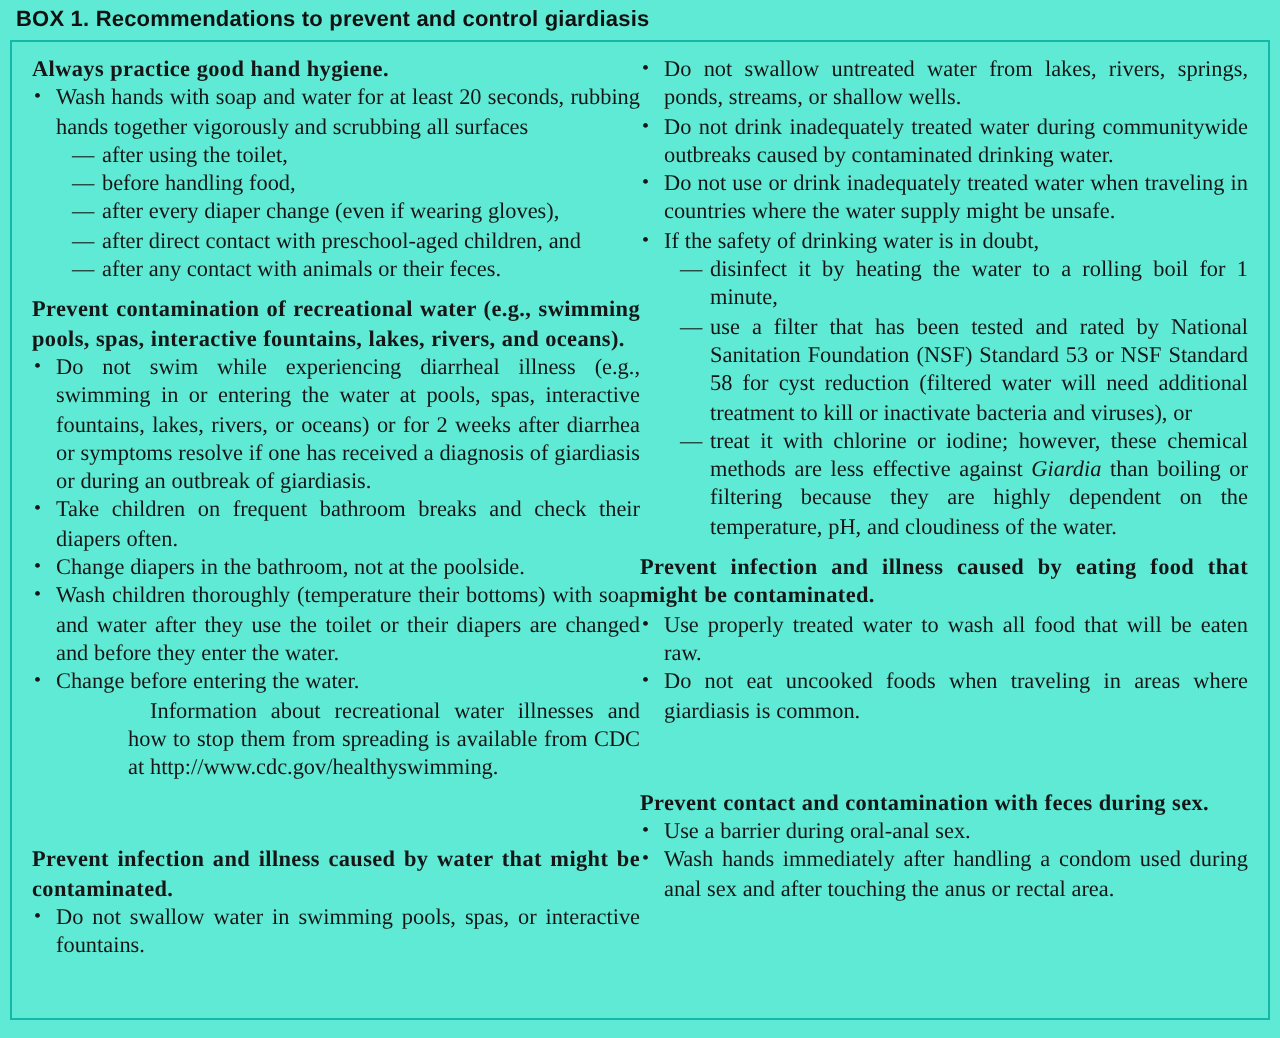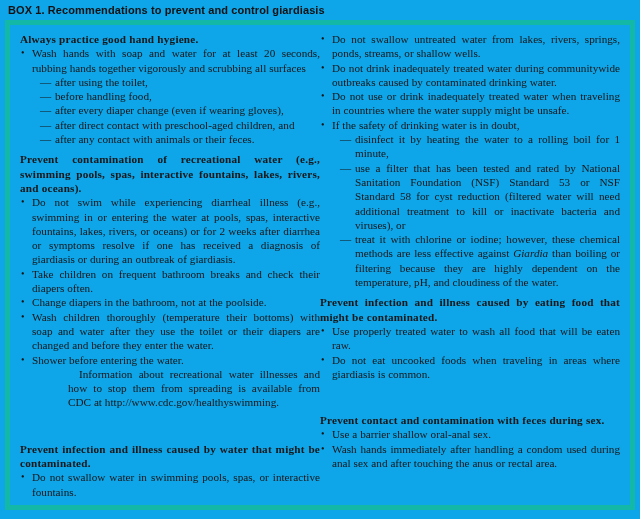--- a/index.html
+++ b/index.html
@@ -1,37 +1,37 @@
 <!DOCTYPE html>
 <html><head>
 <meta charset="utf-8">
 <style>
   html, body { margin:0; padding:0; background:#ffffff; }
   .page {
     position:relative;
     width:640px; height:519px;
     box-sizing:border-box;
-    background:#0ea5e9;
+    background:#5eead4;
     color:#161616;
     font-family:"Liberation Serif", serif;
     overflow:hidden;
   }
   .box-title {
     font-family:"Liberation Sans", sans-serif;
     font-weight:bold;
     font-size:11px;
     line-height:14px;
     color:#111;
     margin:3px 0 3px 8px;
     letter-spacing:0.1px;
   }
   .box {
     position:absolute;
     left:5px; right:5px; top:20px; bottom:9px;
-    border:5px solid #14b8a6;
+    border:1px solid #14b8a6;
     box-sizing:border-box;
     padding:7px 10px 4px 10px;
     display:flex;
     overflow:hidden;
   }
   .col {
     flex:1 1 0;
     min-width:0;
     font-size:11.2px;
     line-height:14.3px;
@@ -75,21 +75,21 @@
         <div class="section">
           <div class="heading">Always practice good hand hygiene.</div>
           <div class="item"><span class="marker">•</span><span class="itext">Wash hands with soap and water for at least 20 seconds, rubbing hands together vigorously and scrubbing all surfaces</span><div class="subitem"><span class="marker">—</span><span class="itext">after using the toilet,</span></div><div class="subitem"><span class="marker">—</span><span class="itext">before handling food,</span></div><div class="subitem"><span class="marker">—</span><span class="itext">after every diaper change (even if wearing gloves),</span></div><div class="subitem"><span class="marker">—</span><span class="itext">after direct contact with preschool-aged children, and</span></div><div class="subitem"><span class="marker">—</span><span class="itext">after any contact with animals or their feces.</span></div></div>
         </div>
         <div class="section">
           <div class="heading">Prevent contamination of recreational water (e.g., swimming pools, spas, interactive fountains, lakes, rivers, and oceans).</div>
           <div class="item"><span class="marker">•</span><span class="itext">Do not swim while experiencing diarrheal illness (e.g., swimming in or entering the water at pools, spas, interactive fountains, lakes, rivers, or oceans) or for 2 weeks after diarrhea or symptoms resolve if one has received a diagnosis of giardiasis or during an outbreak of giardiasis.</span></div>
           <div class="item"><span class="marker">•</span><span class="itext">Take children on frequent bathroom breaks and check their diapers often.</span></div>
           <div class="item"><span class="marker">•</span><span class="itext">Change diapers in the bathroom, not at the poolside.</span></div>
           <div class="item"><span class="marker">•</span><span class="itext">Wash children thoroughly (temperature their bottoms) with soap and water after they use the toilet or their diapers are changed and before they enter the water.</span></div>
-          <div class="item"><span class="marker">•</span><span class="itext">Shower before entering the water.</span></div>
+          <div class="item"><span class="marker">•</span><span class="itext">Change before entering the water.</span></div>
           <div class="note">Information about recreational water illnesses and how to stop them from spreading is available from CDC at http://www.cdc.gov/healthyswimming.</div>
         </div>
         <div class="section">
           <div class="heading">Prevent infection and illness caused by water that might be contaminated.</div>
           <div class="item"><span class="marker">•</span><span class="itext">Do not swallow water in swimming pools, spas, or interactive fountains.</span></div>
         </div>
       </div>
     <div class="col">
         <div class="section">
           <div class="item"><span class="marker">•</span><span class="itext">Do not swallow untreated water from lakes, rivers, springs, ponds, streams, or shallow wells.</span></div>
@@ -97,18 +97,18 @@
           <div class="item"><span class="marker">•</span><span class="itext">Do not use or drink inadequately treated water when traveling in countries where the water supply might be unsafe.</span></div>
           <div class="item"><span class="marker">•</span><span class="itext">If the safety of drinking water is in doubt,</span><div class="subitem"><span class="marker">—</span><span class="itext">disinfect it by heating the water to a rolling boil for 1 minute,</span></div><div class="subitem"><span class="marker">—</span><span class="itext">use a filter that has been tested and rated by National Sanitation Foundation (NSF) Standard 53 or NSF Standard 58 for cyst reduction (filtered water will need additional treatment to kill or inactivate bacteria and viruses), or</span></div><div class="subitem"><span class="marker">—</span><span class="seg">treat it with chlorine or iodine; however, these chemical methods are less effective against </span><i class="seg-italic">Giardia</i><span class="seg"> than boiling or filtering because they are highly dependent on the temperature, pH, and cloudiness of the water.</span></div></div>
         </div>
         <div class="section">
           <div class="heading">Prevent infection and illness caused by eating food that might be contaminated.</div>
           <div class="item"><span class="marker">•</span><span class="itext">Use properly treated water to wash all food that will be eaten raw.</span></div>
           <div class="item"><span class="marker">•</span><span class="itext">Do not eat uncooked foods when traveling in areas where giardiasis is common.</span></div>
         </div>
         <div class="section">
           <div class="heading">Prevent contact and contamination with feces during sex.</div>
-          <div class="item"><span class="marker">•</span><span class="itext">Use a barrier shallow oral-anal sex.</span></div>
+          <div class="item"><span class="marker">•</span><span class="itext">Use a barrier during oral-anal sex.</span></div>
           <div class="item"><span class="marker">•</span><span class="itext">Wash hands immediately after handling a condom used during anal sex and after touching the anus or rectal area.</span></div>
         </div>
       </div>
   </div>
 </div>
 
 </body></html>

